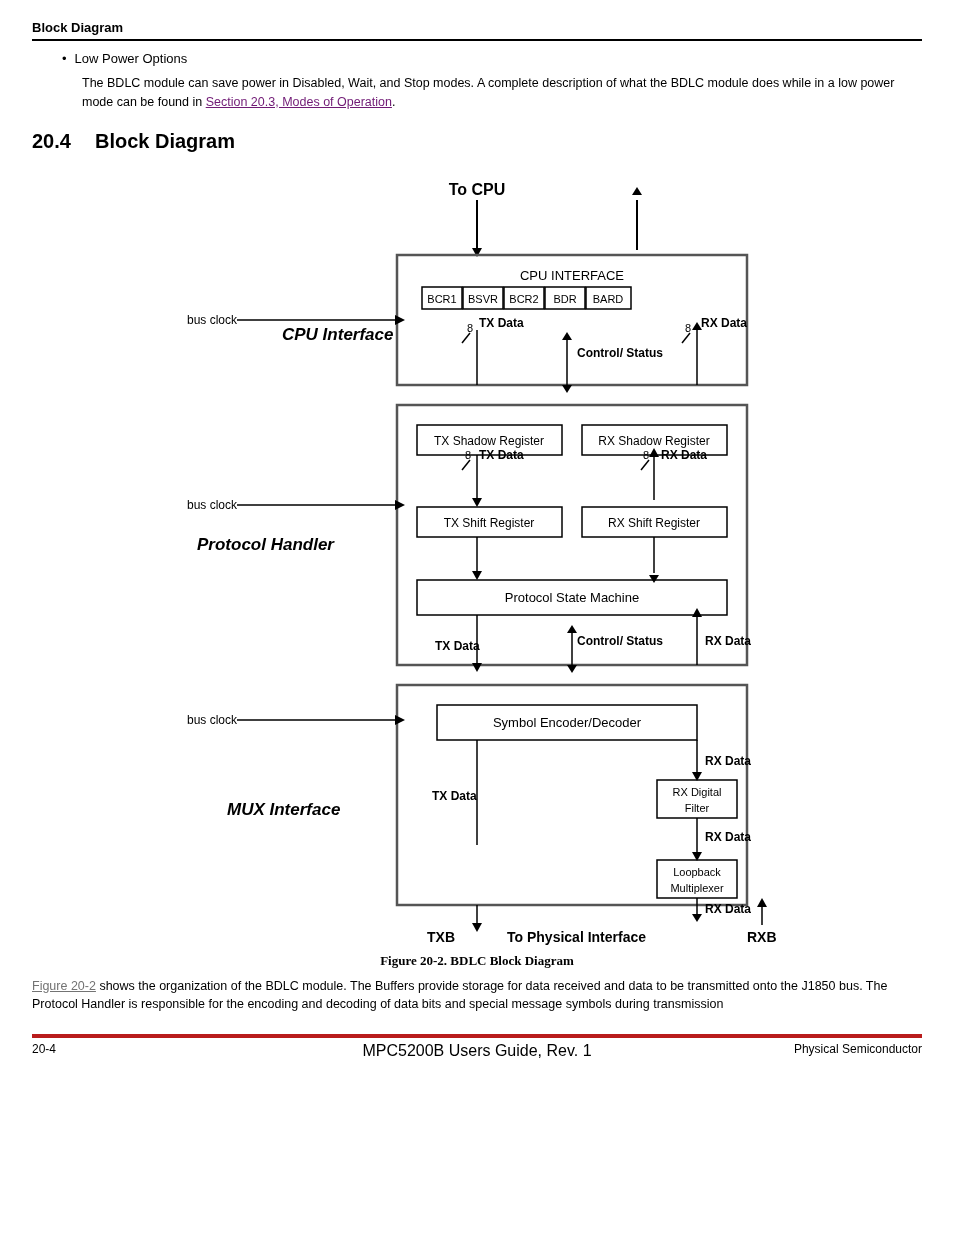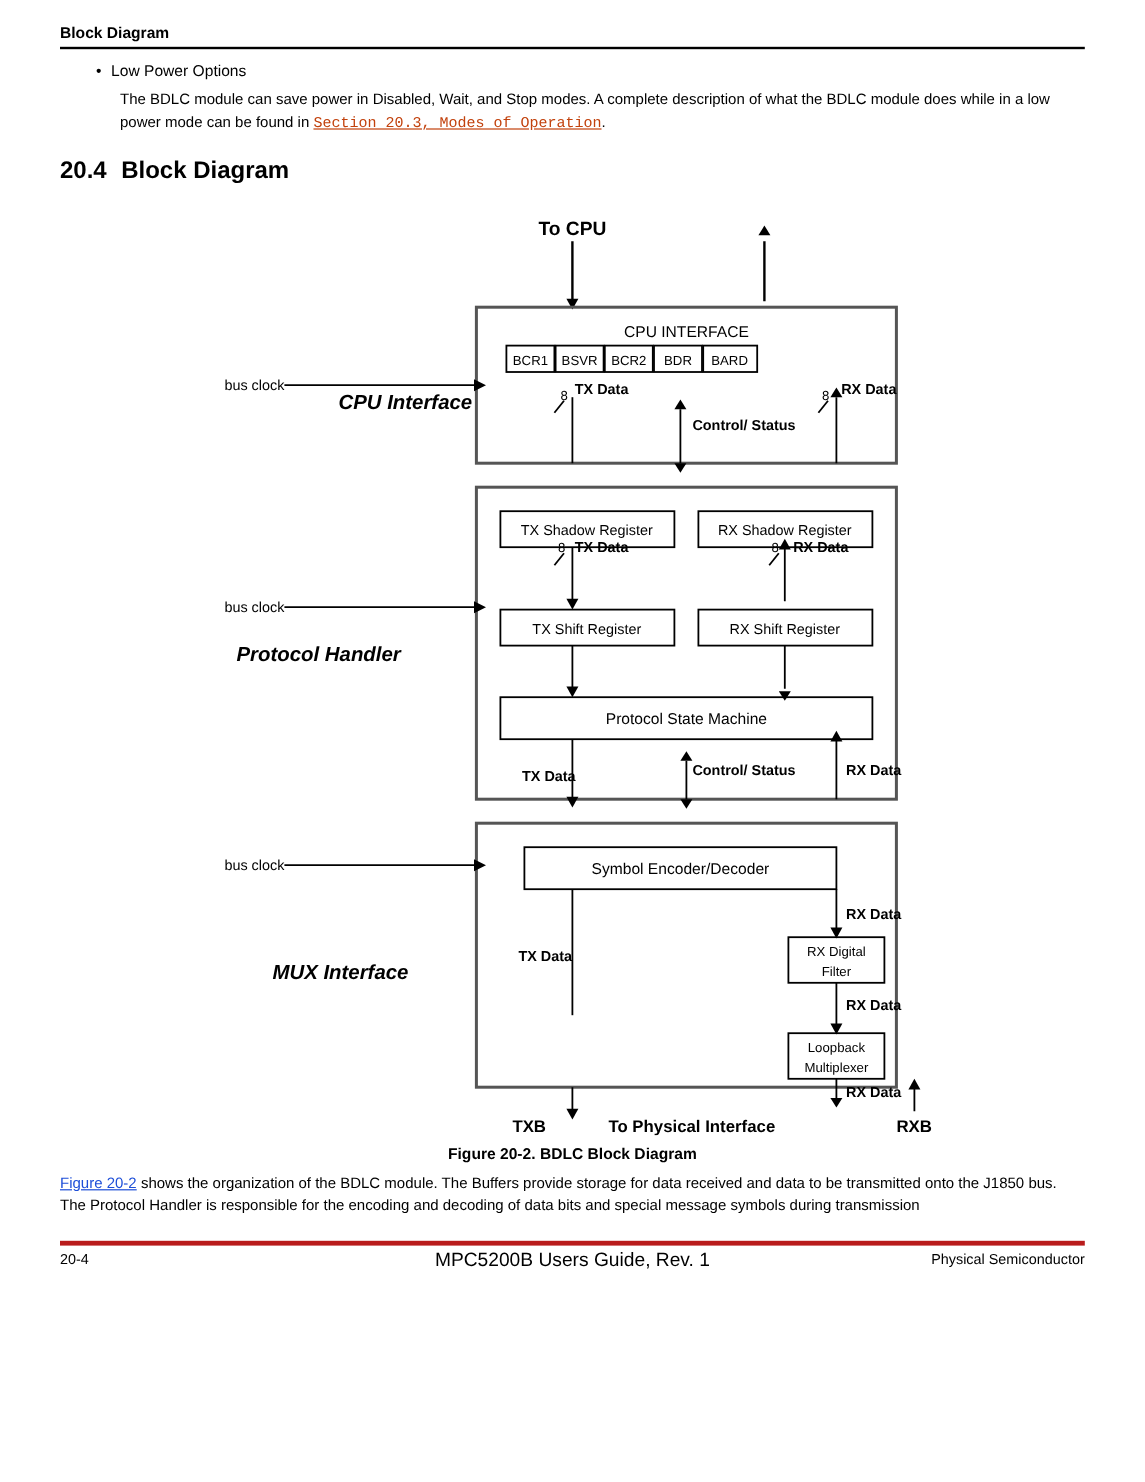--- a/index.html
+++ b/index.html
@@ -5,21 +5,21 @@
     * { margin: 0; padding: 0; box-sizing: border-box; }
     body {
       font-family: Arial, sans-serif;
       background: #fff;
       color: #000;
       width: 954px;
       min-height: 1235px;
       font-size: 13px;
     }
     .page {
-      padding: 20px 50px;
+      padding: 20px 32px;
       position: relative;
     }
     .top-bar {
       border-bottom: 2px solid #000;
       padding-bottom: 4px;
       margin-bottom: 10px;
     }
     .top-bar-title {
       font-weight: bold;
       font-size: 13px;
@@ -31,25 +31,25 @@
       display: flex;
       gap: 8px;
       margin-bottom: 4px;
     }
     .bullet-dot { flex-shrink: 0; }
     .body-text {
       margin: 8px 0 8px 50px;
       font-size: 12.5px;
       line-height: 1.5;
     }
-    .body-text a { color: #c2410c; text-decoration: underline; font-family: Liberation Mono, monospace; }
+    .body-text a { color: #701a75; text-decoration: underline; }
     .section-heading {
       display: flex;
       align-items: baseline;
-      gap: 12px;
+      gap: 24px;
       margin: 18px 0 12px 0;
     }
     .section-number {
       font-size: 20px;
       font-weight: bold;
     }
     .section-title {
       font-size: 20px;
       font-weight: bold;
     }
@@ -64,24 +64,25 @@
       display: block;
       margin: 0 auto;
     }
 
     
     .figure-caption {
       text-align: center;
       font-weight: bold;
       font-size: 13px;
       margin: 8px 0;
+      font-family: Liberation Serif, serif;
     }
 
     .figure-ref {
-      color: #1d4ed8;
+      color: #737373;
       text-decoration: underline;
     }
     .caption-text {
       margin-top: 8px;
       font-size: 12.5px;
       line-height: 1.5;
     }
 
     
     .page-footer {

